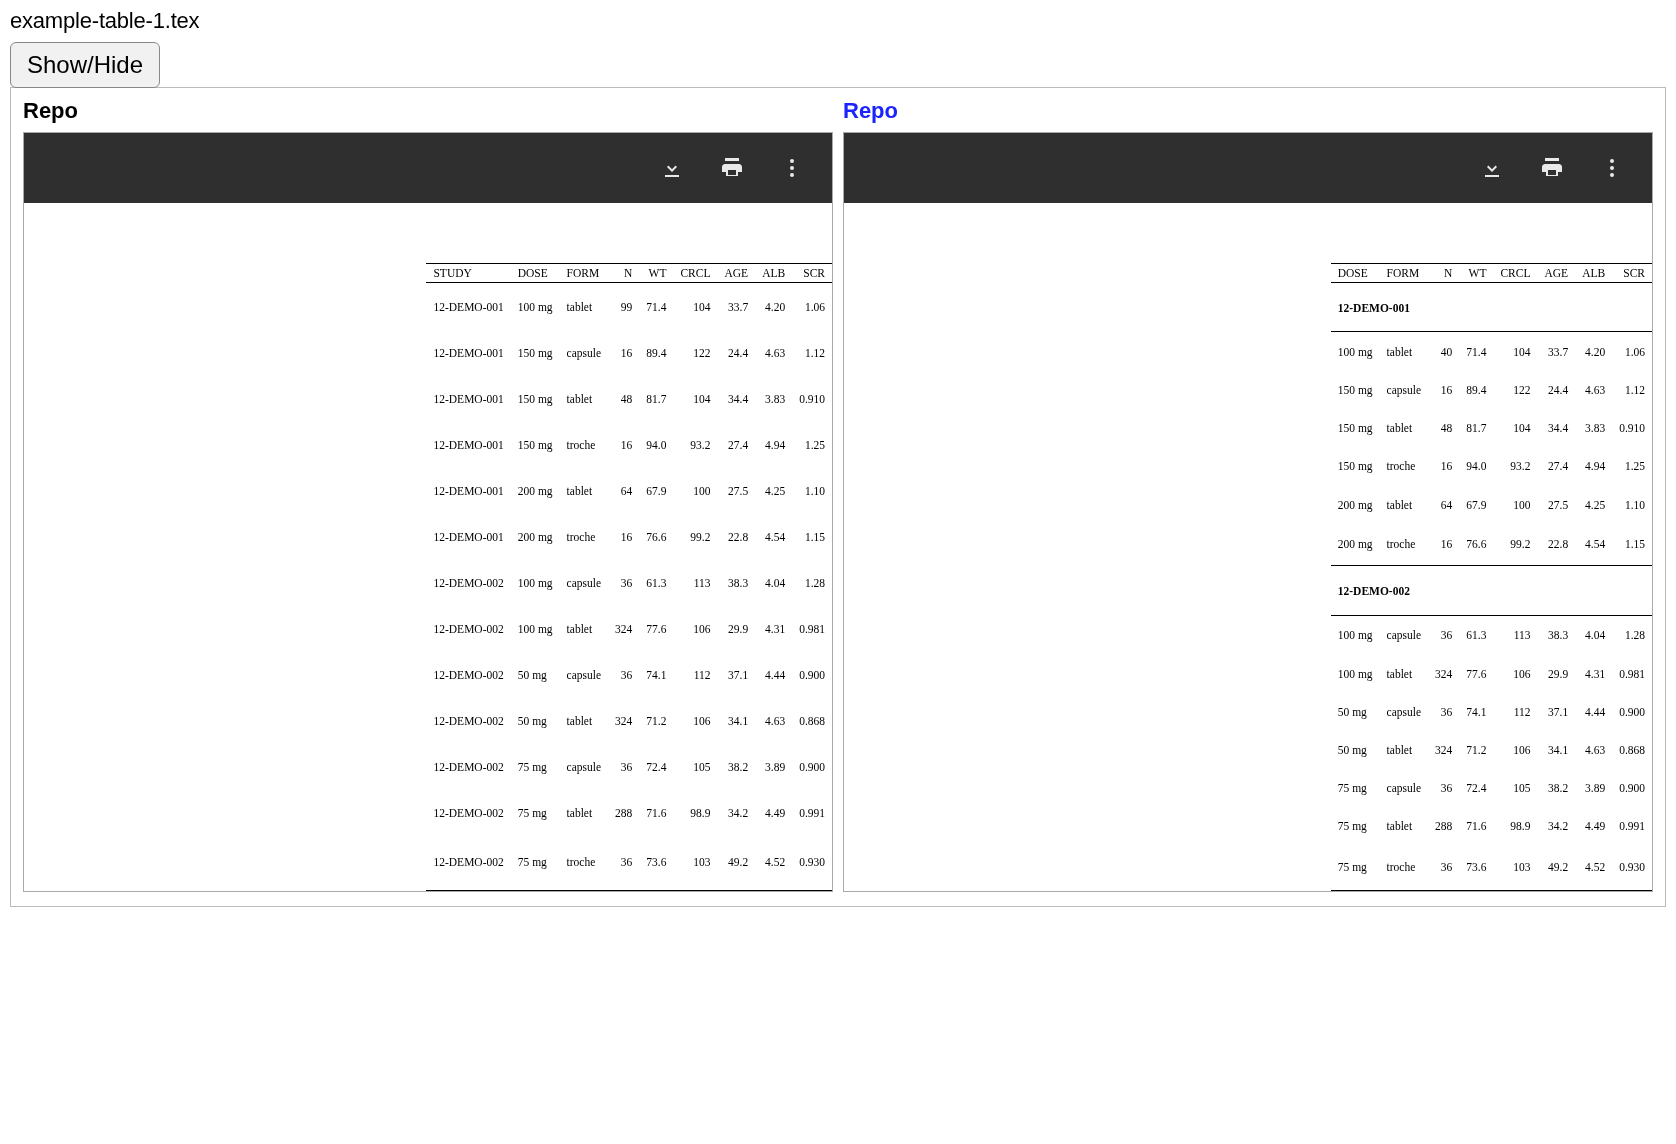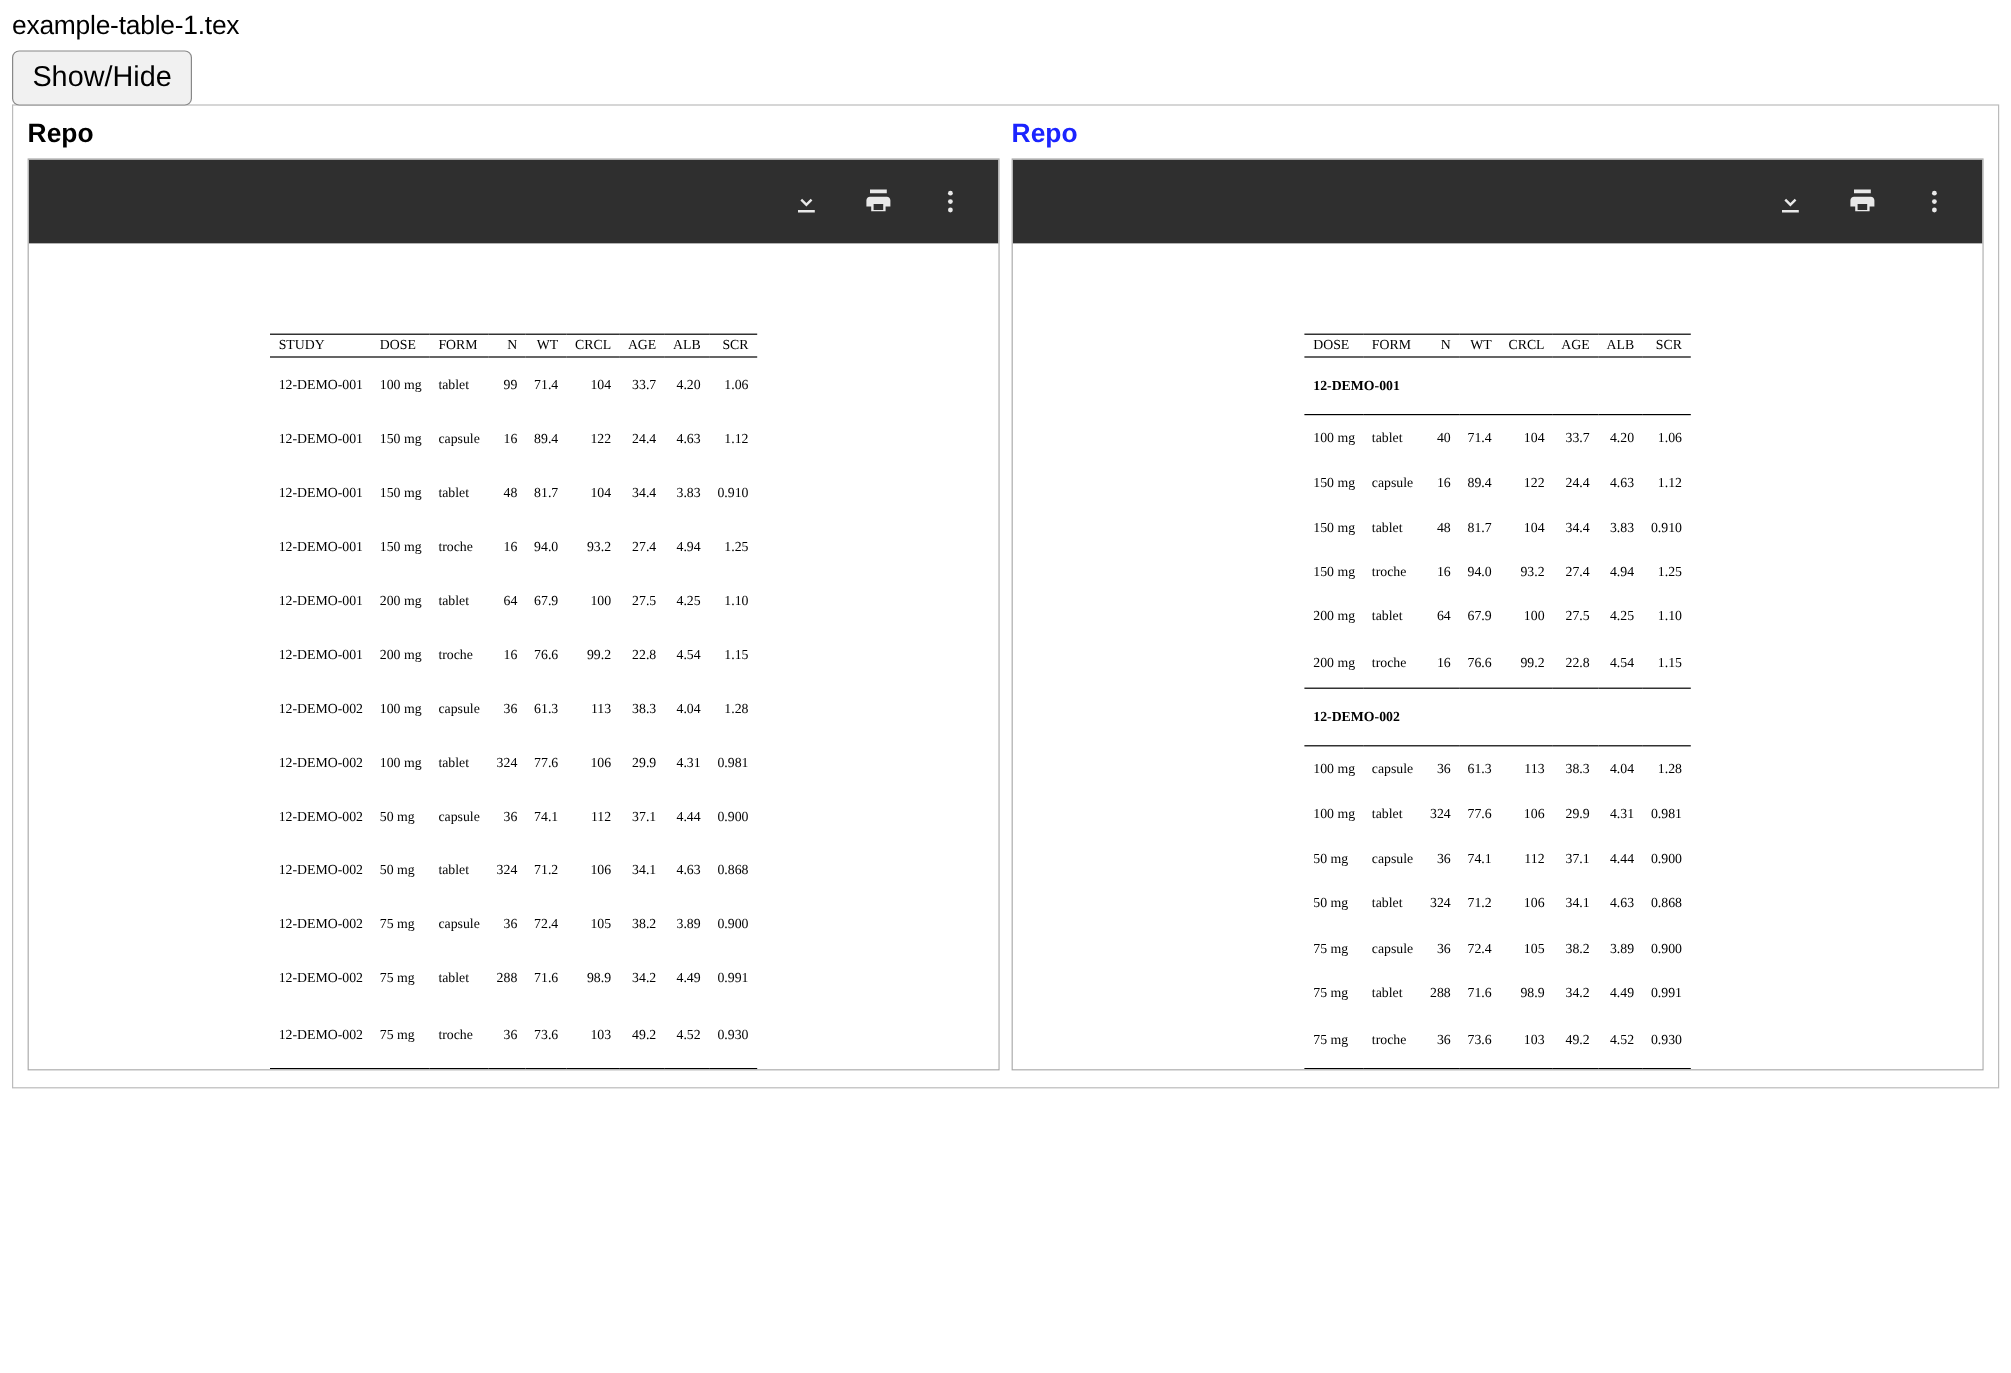--- a/index.html
+++ b/index.html
@@ -62,22 +62,22 @@
   .tb-icon {
     width: 24px;
     height: 24px;
     fill: #e9e9e9;
     cursor: pointer;
   }
   .pdf-page-area {
     flex: 1;
     background: #fff;
     display: flex;
-    justify-content: center;
-    padding-top: 75px;
+    justify-content: flex-end;
+    padding-top: 60px;
     overflow: auto;
   }
   .latex-table {
     font-family: "Times New Roman", Times, serif;
     font-size: 11.5px;
     color: #000;
     border-collapse: collapse;
   }
   .latex-table th, .latex-table td {
     padding: 1px 7px;

